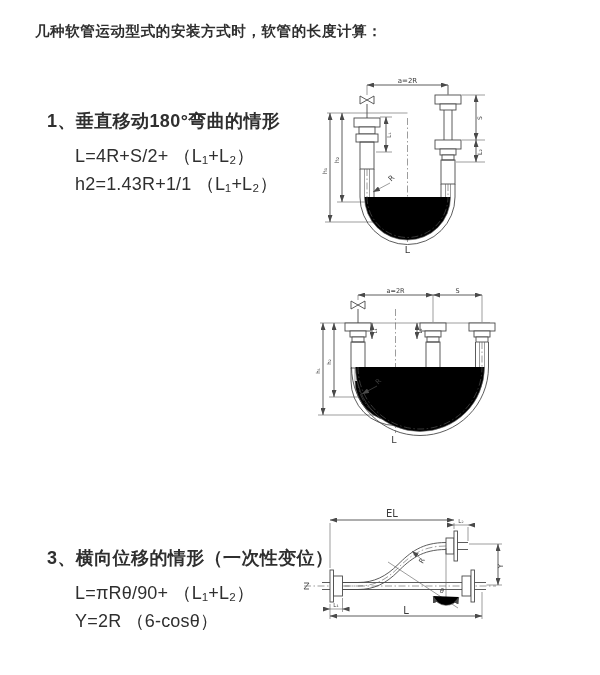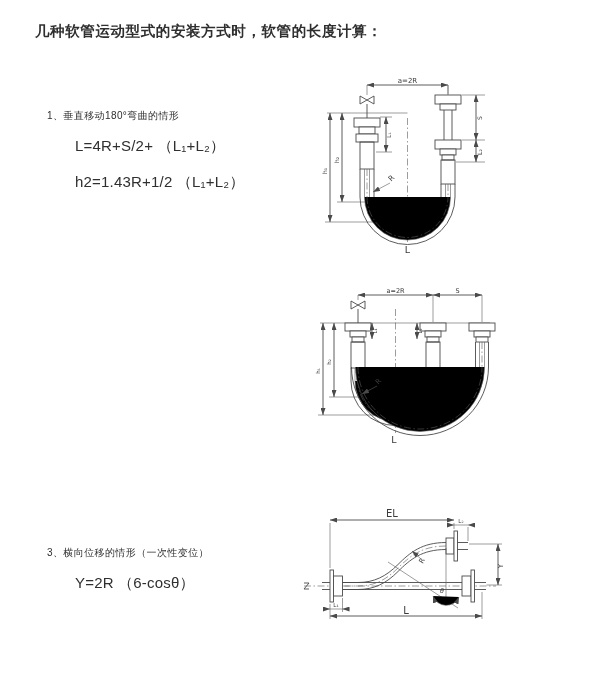--- a/index.html
+++ b/index.html
@@ -1,50 +1,51 @@
 <!DOCTYPE html>
 <html><head>
 <meta charset="utf-8">
 <style>
   html,body{margin:0;padding:0;background:#fff;}
   .page{position:relative;width:600px;height:675px;background:#ffffff;overflow:hidden;
         font-family:"Liberation Sans","DejaVu Sans",sans-serif;color:#2f2f2f;}
   .title{position:absolute;left:35px;top:22px;font-size:14.5px;font-weight:bold;letter-spacing:0.6px;}
   .section{position:absolute;left:47px;}
-  .sec-heading{font-size:10px;font-weight:normal;letter-spacing:0.4px;white-space:nowrap;}
+  .sec-heading{font-size:18px;font-weight:bold;letter-spacing:0.4px;white-space:nowrap;}
   .formulas{margin-top:9px;padding-left:28px;}
-  .formula{font-size:15px;line-height:28px;white-space:nowrap;letter-spacing:0.2px;margin-top:8px;}
+  .formula{font-size:18px;line-height:28px;white-space:nowrap;letter-spacing:0.2px;}
   #sec1{top:109px;} #sec2{top:302px;} #sec3{top:546px;}
   svg{position:absolute;overflow:visible;}
   #dg1{left:313px;top:72px;} #dg2{left:310px;top:283px;} #dg3{left:300px;top:498px;}
   .ln{stroke:#4a4a4a;stroke-width:0.9;fill:none;stroke-linecap:butt;}
   .thin{stroke:#5a5a5a;stroke-width:0.6;}
   .fw{fill:#ffffff;stroke:#4a4a4a;stroke-width:0.9;}
   .dsh{stroke:#5a5a5a;stroke-width:0.6;fill:none;stroke-dasharray:7 2.5 1.5 2.5;}
   .lbl{fill:#3a3a3a;font-family:"DejaVu Sans","Liberation Sans",sans-serif;}
 </style>
 </head>
 <body>
 
 <div class="page">
 
   <div class="title">几种软管运动型式的安装方式时，软管的长度计算：</div>
 
   <div class="section" id="sec1">
     <div class="sec-heading">1、垂直移动180°弯曲的情形</div>
     <div class="formulas">
       <div class="formula">L=4R+S/2+ （L₁+L₂）</div>
-      <div class="formula">h2=1.43R+1/2 （L₁+L₂）</div>
+      <div class="formula">h2=1.43R+1/1 （L₁+L₂）</div>
     </div>
   </div>
 
 
   <div class="section" id="sec3">
     <div class="sec-heading">3、横向位移的情形（一次性变位）</div>
     <div class="formulas">
+      <div class="formula">L=πRθ/90+ （L₁+L₂）</div>
       <div class="formula">Y=2R （6-cosθ）</div>
     </div>
   </div>
 
   <svg id="dg1" width="276" height="196" viewBox="0 0 276 196">
     <defs>
       <marker id="ar1" markerUnits="userSpaceOnUse" markerWidth="7" markerHeight="5" viewBox="0 0 7 5" refX="7" refY="2.5" orient="auto-start-reverse">
         <path d="M0,0 L7,2.5 L0,5 z" fill="#4a4a4a"></path>
       </marker>
       <pattern id="ht1" patternUnits="userSpaceOnUse" width="3" height="3" patternTransform="rotate(45)">

